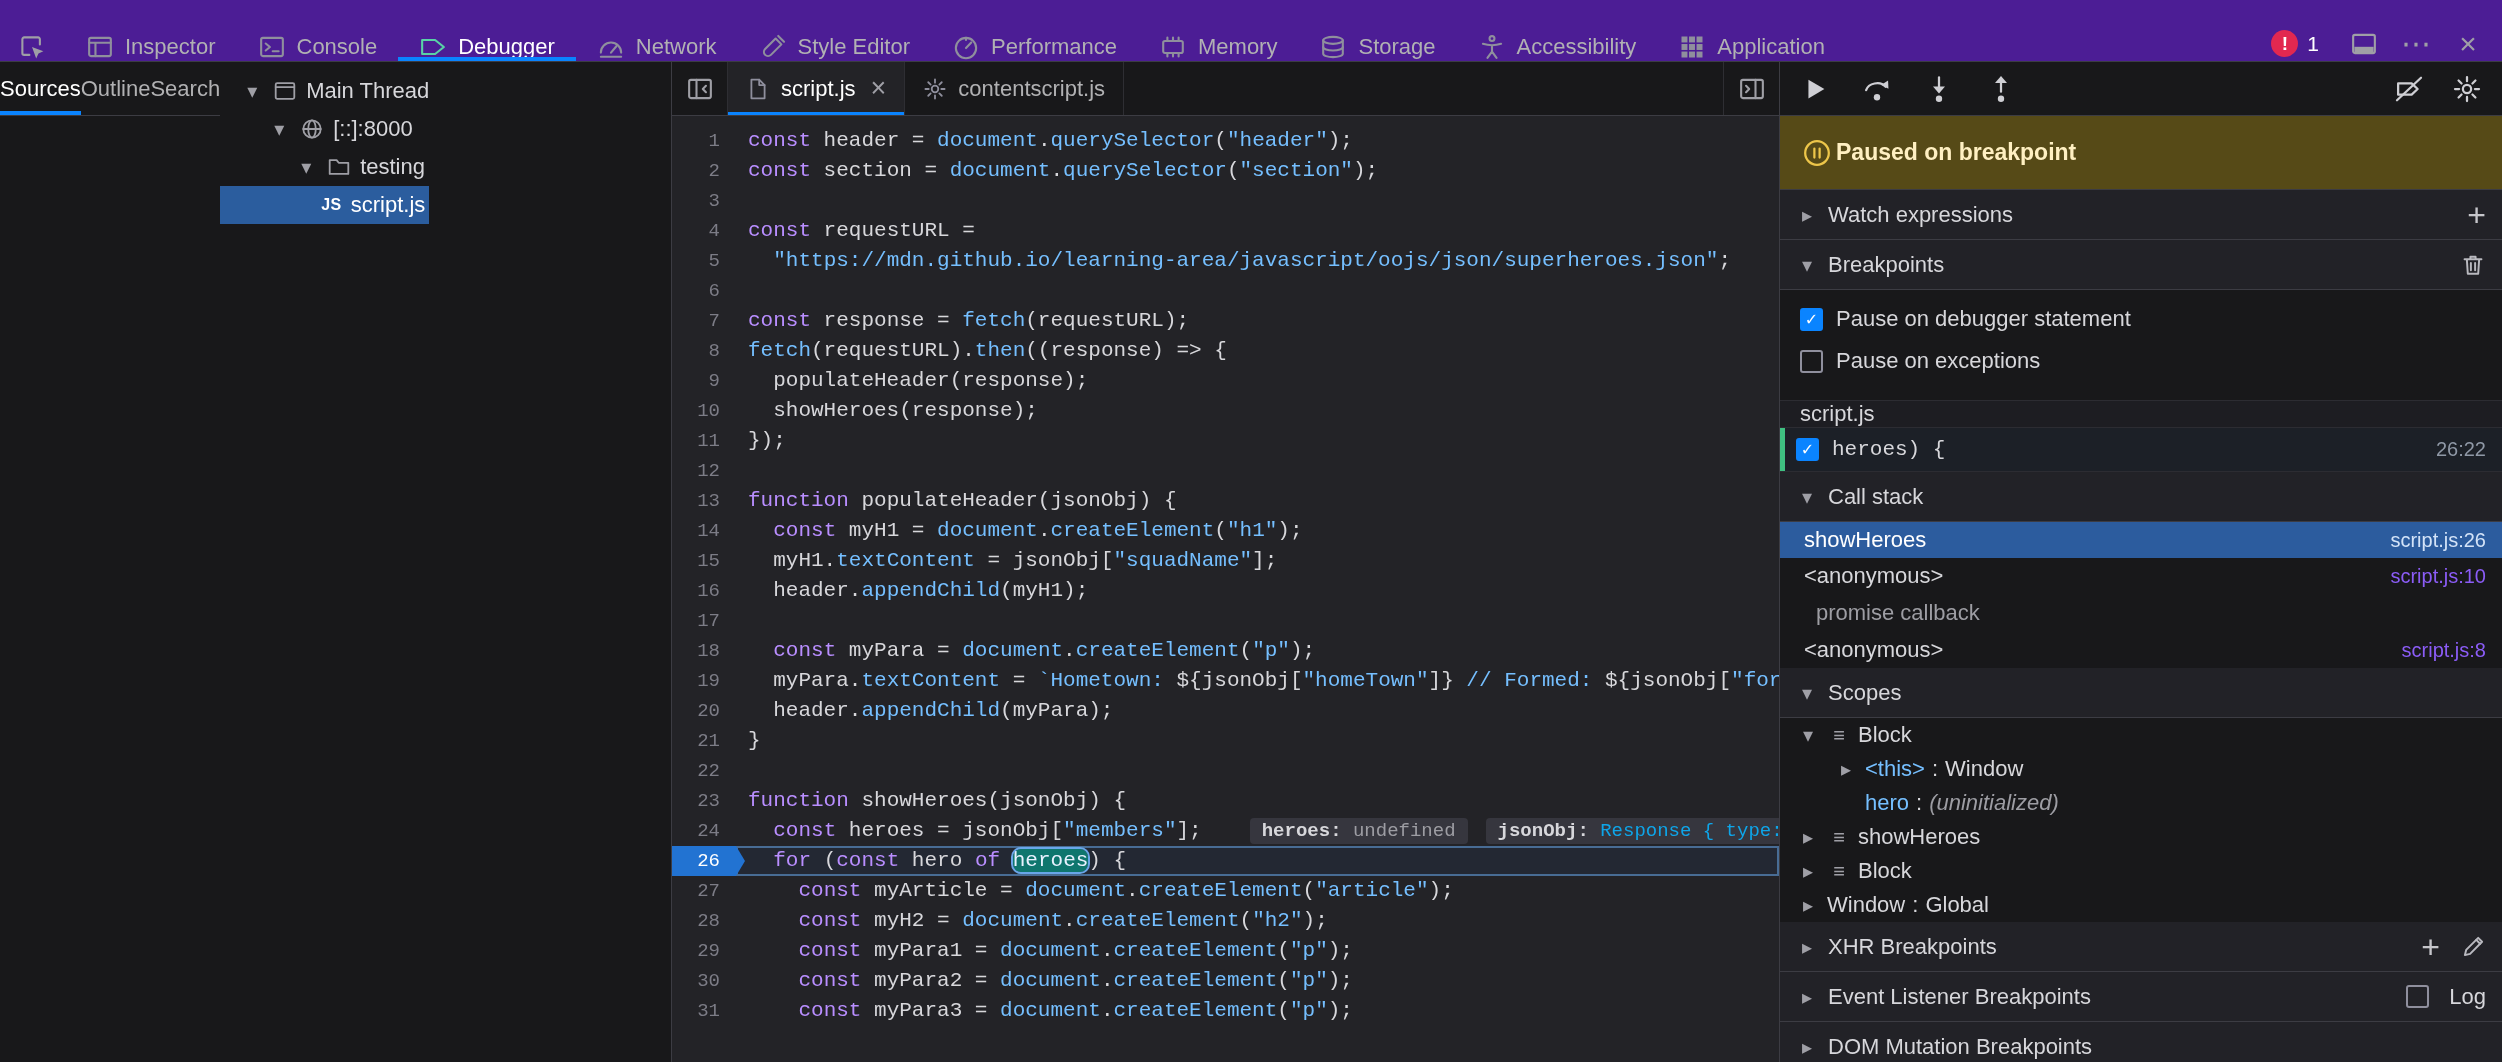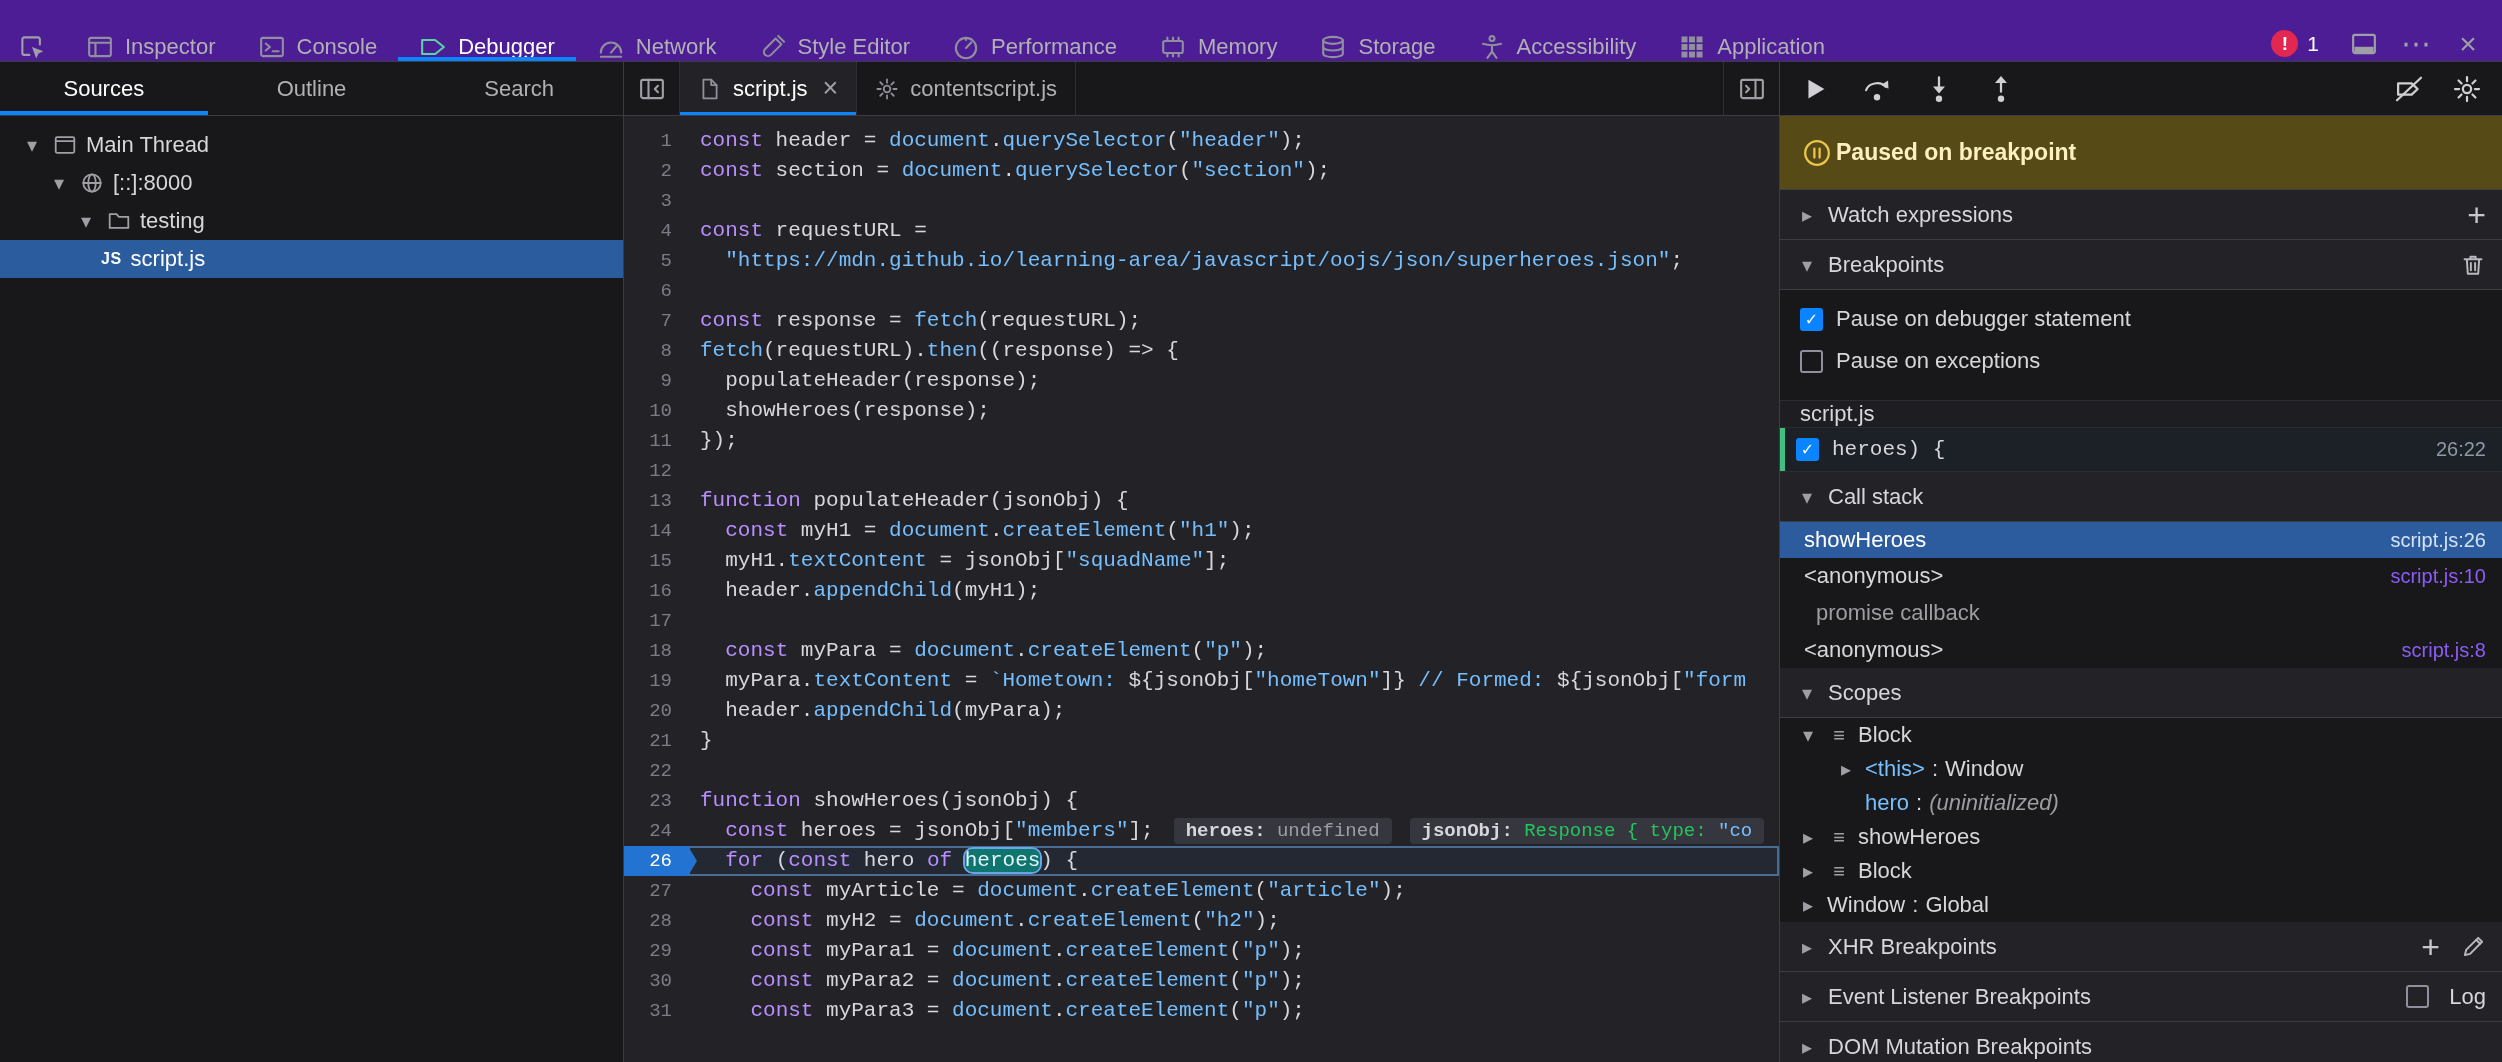--- a/index.html
+++ b/index.html
@@ -22,21 +22,21 @@
 .toolbar-right{margin-left:auto;display:flex;align-items:center;gap:4px;padding-right:10px}
 .err{display:flex;align-items:center;gap:9px;font-size:21px;color:#fff;padding:0 12px;cursor:pointer}
 .errc{width:27px;height:27px;border-radius:50%;background:#e22850;color:#fff;display:flex;align-items:center;justify-content:center;font-size:19px;font-weight:700}
 .tbtn{width:48px;height:100%;font-size:30px}
 .tbtn .icn{color:#9f9fa6}
 
 
 .main{flex:1;display:flex;min-height:0}
 
 
-.sources{width:624px;flex:none;border-right:1px solid #3c3c43;display:flex;flex-direction:column;background:#18181a}
+.sources{width:672px;flex:none;border-right:1px solid #3c3c43;display:flex;flex-direction:row;background:#18181a}
 .pane-tabs{height:54px;flex:none;display:flex;border-bottom:1px solid #3c3c43}
 .ptab{flex:1;display:flex;align-items:center;justify-content:center;font-size:22px;color:#b1b1b3;position:relative;cursor:pointer}
 .ptab.active{color:#fff}
 .ptab.active::after{content:"";position:absolute;left:0;right:0;bottom:0;height:4px;background:#0a84ff}
 .tree{padding-top:10px}
 .trow{height:38px;display:flex;align-items:center;gap:9px;font-size:22px;color:#d7d7db;cursor:pointer;white-space:nowrap}
 .trow .icn{width:24px;height:24px;color:#9f9fa6}
 .trow.selected{background:#2b5d9e;color:#fff}
 .twisty{color:#9f9fa6;font-size:20px;width:24px;text-align:center;flex:none;cursor:pointer}
 .jsbadge{font-size:16px;font-weight:700;letter-spacing:.5px}
@@ -59,25 +59,25 @@
 .ln{width:64px;flex:none;text-align:right;padding-right:16px;color:#7c7c86;font-size:19px;position:relative;cursor:pointer}
 .lc{flex:1;min-width:0;padding-left:12px;overflow:hidden;white-space:pre}
 .tk-k{color:#b98eff}
 .tk-s{color:#75bfff}
 .tk-b{color:#75bfff}
 .tk-p{color:#d7d7db}
 .tk-x{background:#0f766e;outline:2px solid #69a6e8;border-radius:8px;color:#e8f2ff}
 .cl.current .ln{background:#2273d2;color:#fff}
 .cl.current .ln::after{content:"";position:absolute;left:64px;top:0;border-top:15px solid transparent;border-bottom:15px solid transparent;border-left:9px solid #2273d2;z-index:2}
 .cl.current .lc{box-shadow:inset 0 0 0 2px rgba(96,153,214,.6);background:rgba(43,93,158,.10)}
-.preview{display:inline-block;margin-left:20px;background:#36363e;border-radius:4px;padding:0 12px;font-size:19px;line-height:26px}
+.preview{display:inline-block;margin-left:48px;background:#36363e;border-radius:4px;padding:0 12px;font-size:19px;line-height:26px}
 .preview+.preview{margin-left:18px}
 .pk-pn{color:#d7d7db;font-weight:700}
 .pk-pu{color:#9d9da3}
-.pk-pp{color:#22c55e}
+.pk-pp{color:#0ea5e9}
 .pk-ps{color:#75bfff}
 
 
 .debugpane{width:722px;flex:none;display:flex;flex-direction:column;background:#18181a;overflow:hidden}
 .dtoolbar{height:54px;flex:none;display:flex;align-items:center;padding:0 20px;gap:32px;border-bottom:1px solid #3c3c43}
 .dbtn{width:30px;height:30px;color:#cfcfd4;cursor:pointer}
 .dright{margin-left:auto;display:flex;gap:28px}
 .banner{height:74px;flex:none;display:flex;align-items:center;gap:4px;padding:0 22px;background:#564a17;color:#fff0c2;font-size:23px;font-weight:600;border-bottom:1px solid #3c3c43}
 .banner .icn{width:30px;height:30px;color:#edc64a}
 .shdr{height:50px;flex:none;display:flex;align-items:center;gap:10px;padding:0 16px;border-bottom:1px solid #3c3c43;background:#222227;font-size:22px;color:#d7d7db;cursor:pointer}

